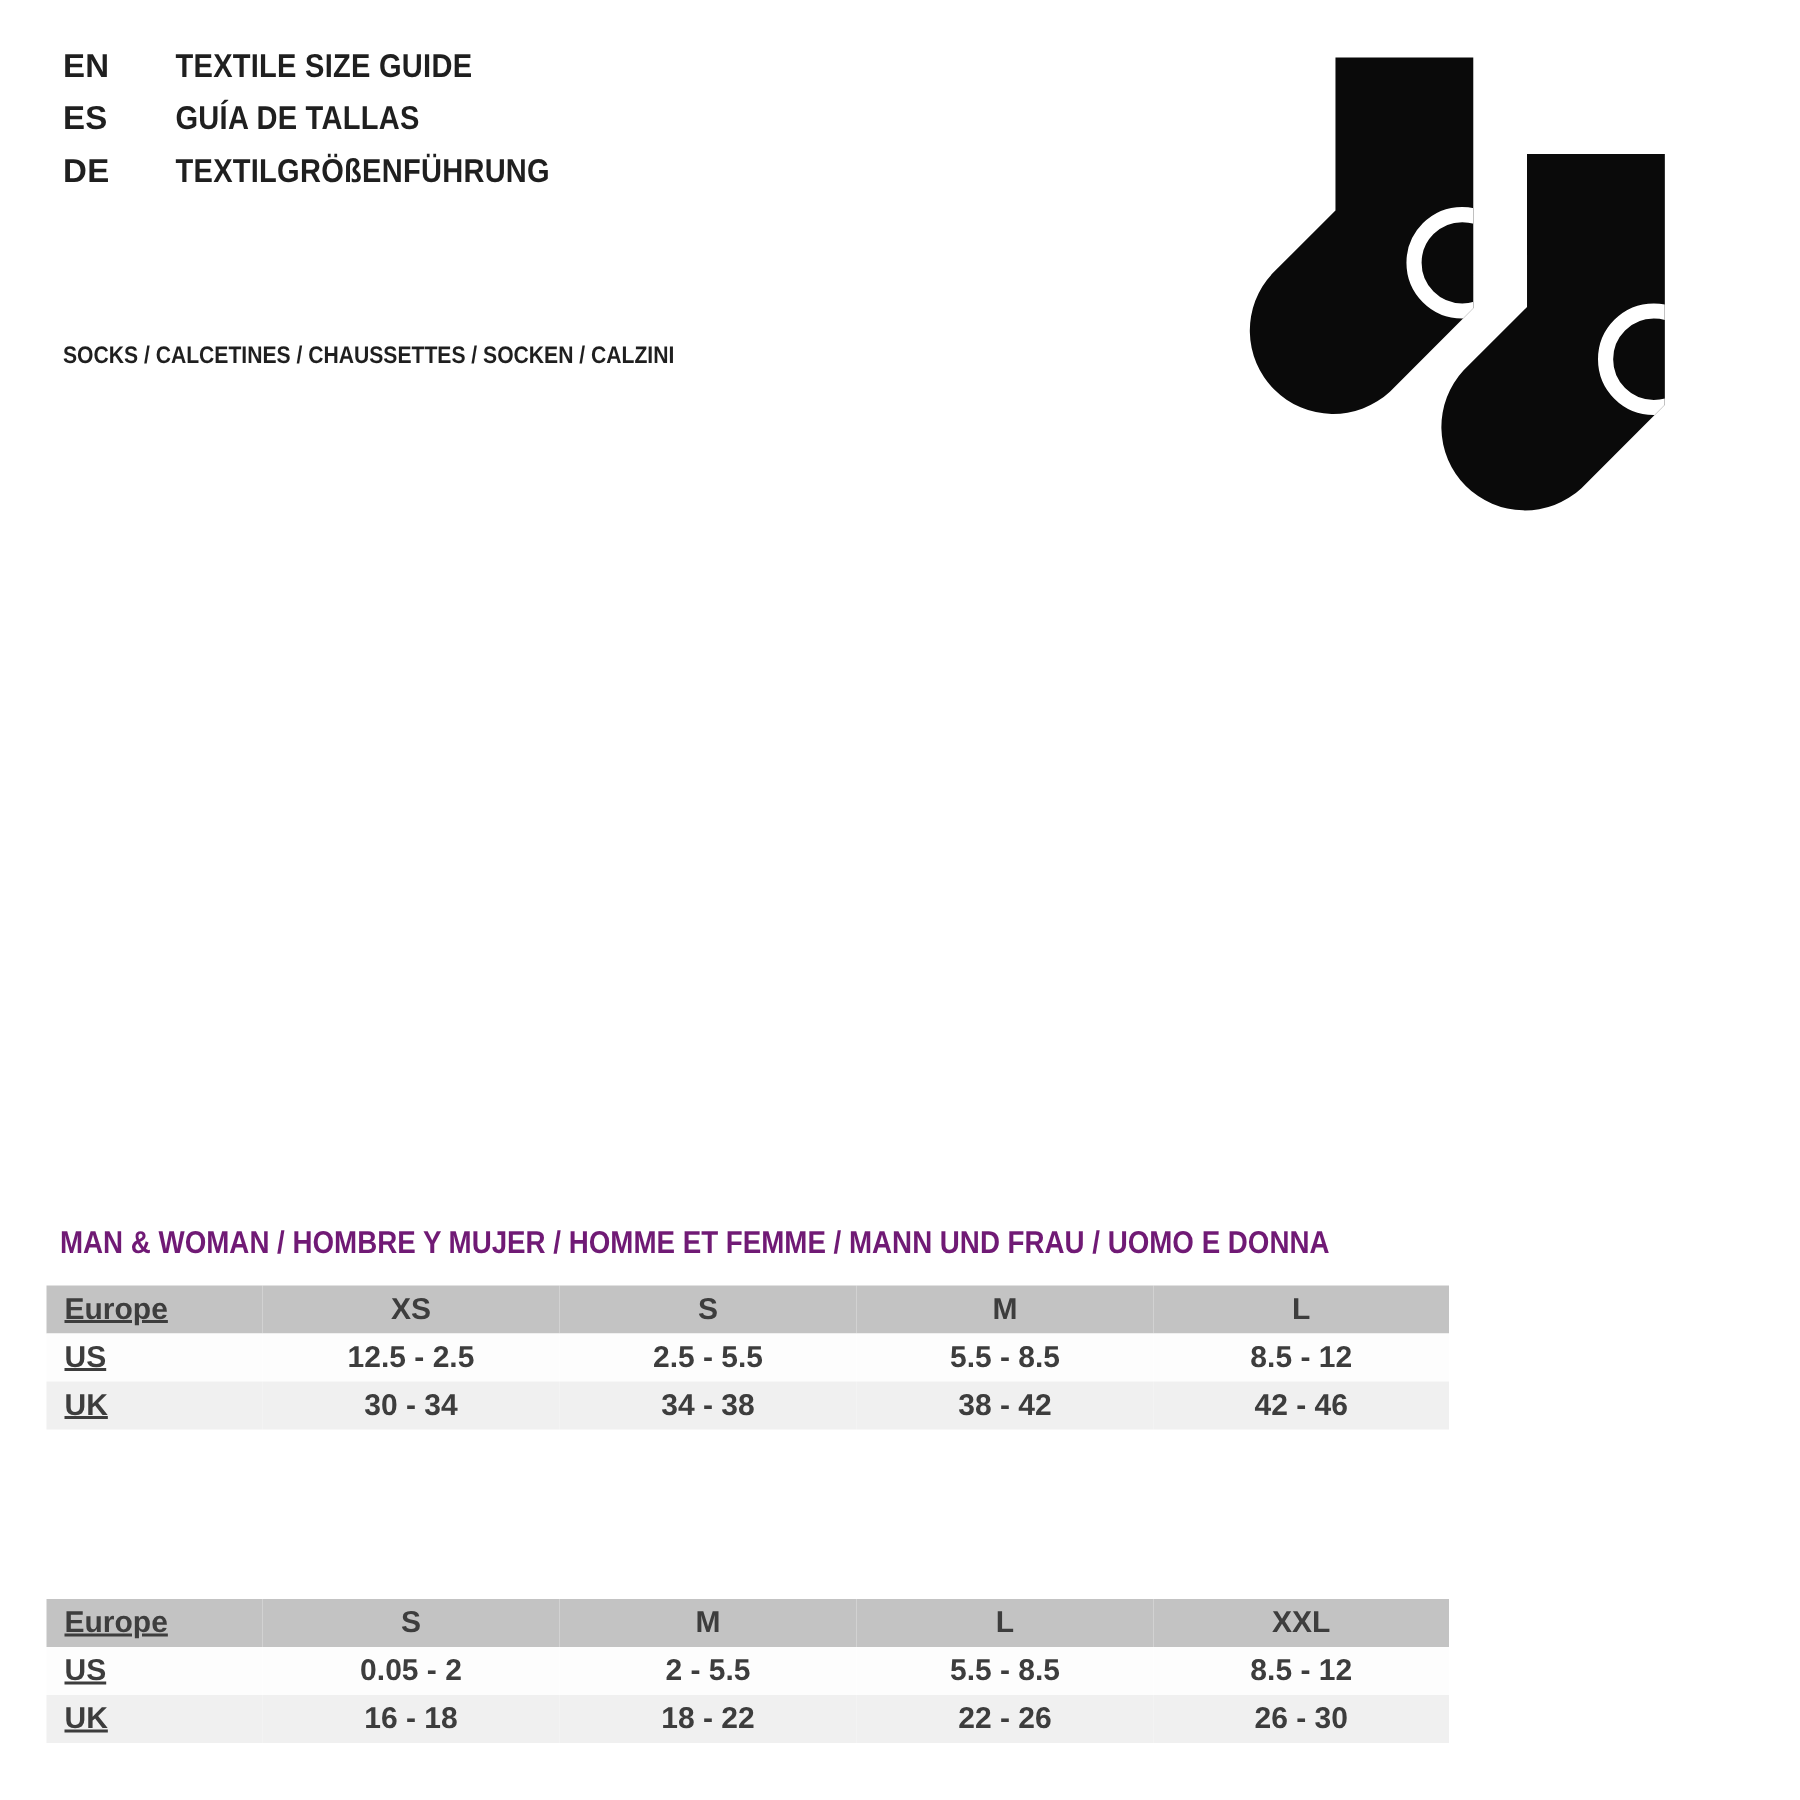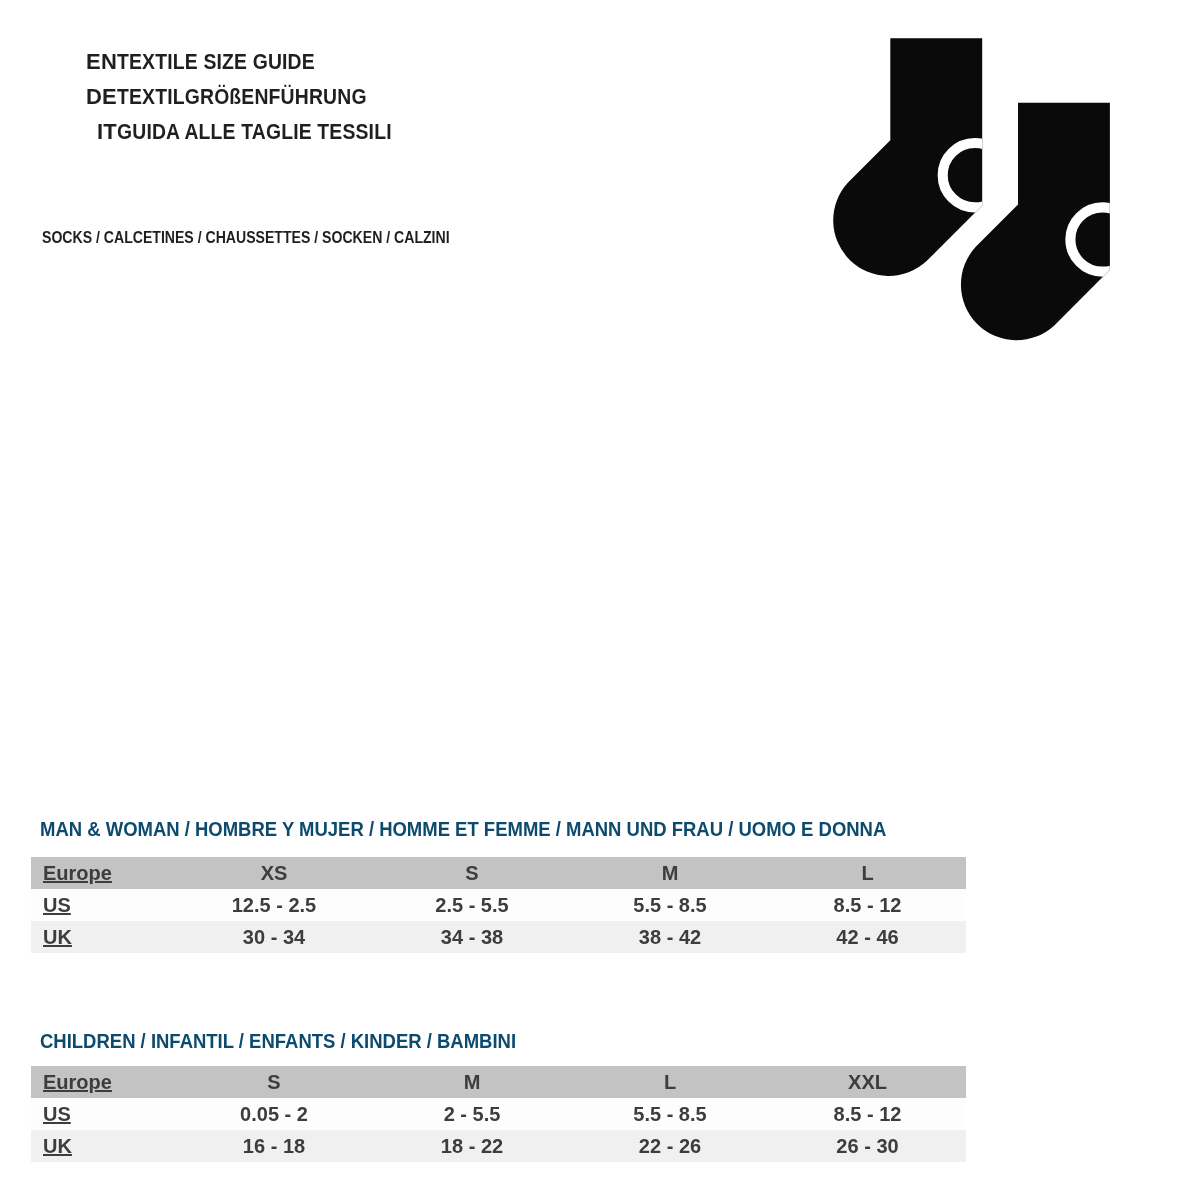--- a/index.html
+++ b/index.html
@@ -14,22 +14,21 @@
   .cond {
     display: inline-block;
     transform: scaleX(0.88);
     transform-origin: 0 50%;
     white-space: nowrap;
   }
   
   .lang-block {
     position: absolute;
     left: 42px;
-    top: 44px;
-    text-align: right;
+    top: 26px;
   }
   .lang-row {
     display: flex;
     align-items: center;
     height: 35.4px;
     font-size: 22px;
     font-weight: bold;
     color: #1f1f1f;
     letter-spacing: 0.2px;
   }
@@ -51,21 +50,21 @@
     top: 38px;
     width: 294px;
     height: 313px;
   }
   
   .table-title {
     position: absolute;
     left: 40px;
     font-size: 21px;
     font-weight: bold;
-    color: #0c4a6e;
+    color: #701a75;
     line-height: 26px;
   }
   .title-1 { top: 816px; }
   .title-2 { top: 1028px; }
   .size-table {
     position: absolute;
     left: 31px;
     width: 934px;
     border-collapse: collapse;
     table-layout: fixed;
@@ -96,26 +95,26 @@
 <body>
 
 <div class="page">
 
   <div class="lang-block">
     <div class="lang-row">
       <span class="lang-code">EN</span>
       <span class="cond">TEXTILE SIZE GUIDE</span>
     </div>
     <div class="lang-row">
+      <span class="lang-code">ES</span>
+      <span class="cond">GUÍA DE TALLAS</span>
+    </div>
+    <div class="lang-row">
       <span class="lang-code">DE</span>
       <span class="cond">TEXTILGRÖßENFÜHRUNG</span>
-    </div>
-    <div class="lang-row">
-      <span class="lang-code">IT</span>
-      <span class="cond">GUIDA ALLE TAGLIE TESSILI</span>
     </div>
   </div>
 
   <div class="product-line">
     <span class="cond">SOCKS / CALCETINES / CHAUSSETTES / SOCKEN / CALZINI</span>
   </div>
 
   <svg class="socks-icon" viewBox="0 0 320 340" xmlns="http://www.w3.org/2000/svg" aria-hidden="true">
     <defs>
       <path id="sock" d="M70 0 H170 V182 L109.5 242.5 A60.5 60.5 0 0 1 24 157 L70 111 Z"></path>
@@ -164,23 +163,20 @@
       <tr class="row-b">
         <td class="c1">UK</td>
         <td>30 - 34</td>
         <td>34 - 38</td>
         <td>38 - 42</td>
         <td>42 - 46</td>
       </tr>
     </tbody>
   </table>
 
-  <div class="table-title title-2">
-    <span class="cond">CHILDREN / INFANTIL / ENFANTS / KINDER / BAMBINI</span>
-  </div>
   <table class="size-table table-2">
     <colgroup>
       <col style="width:144px">
         <col style="width:198px">
         <col style="width:198px">
         <col style="width:198px">
         <col style="width:197px">
     </colgroup>
     <thead>
       <tr>

